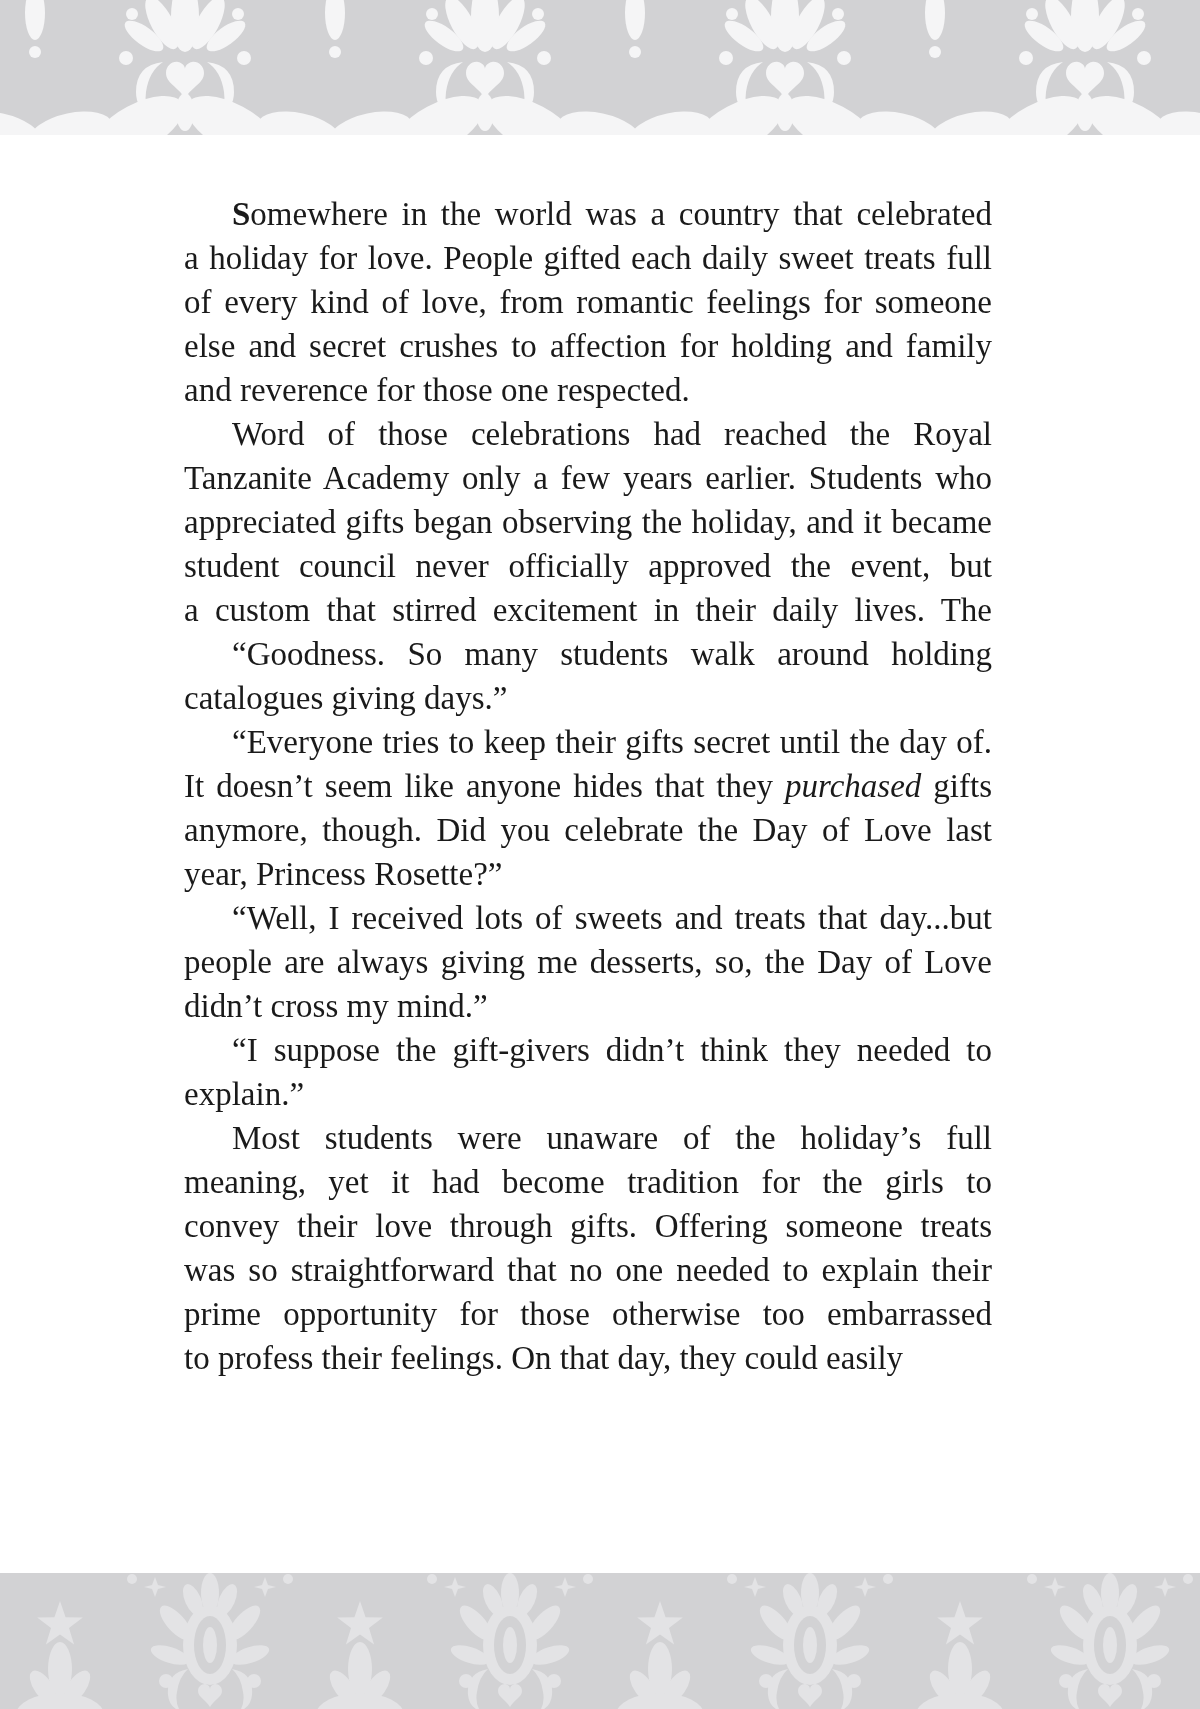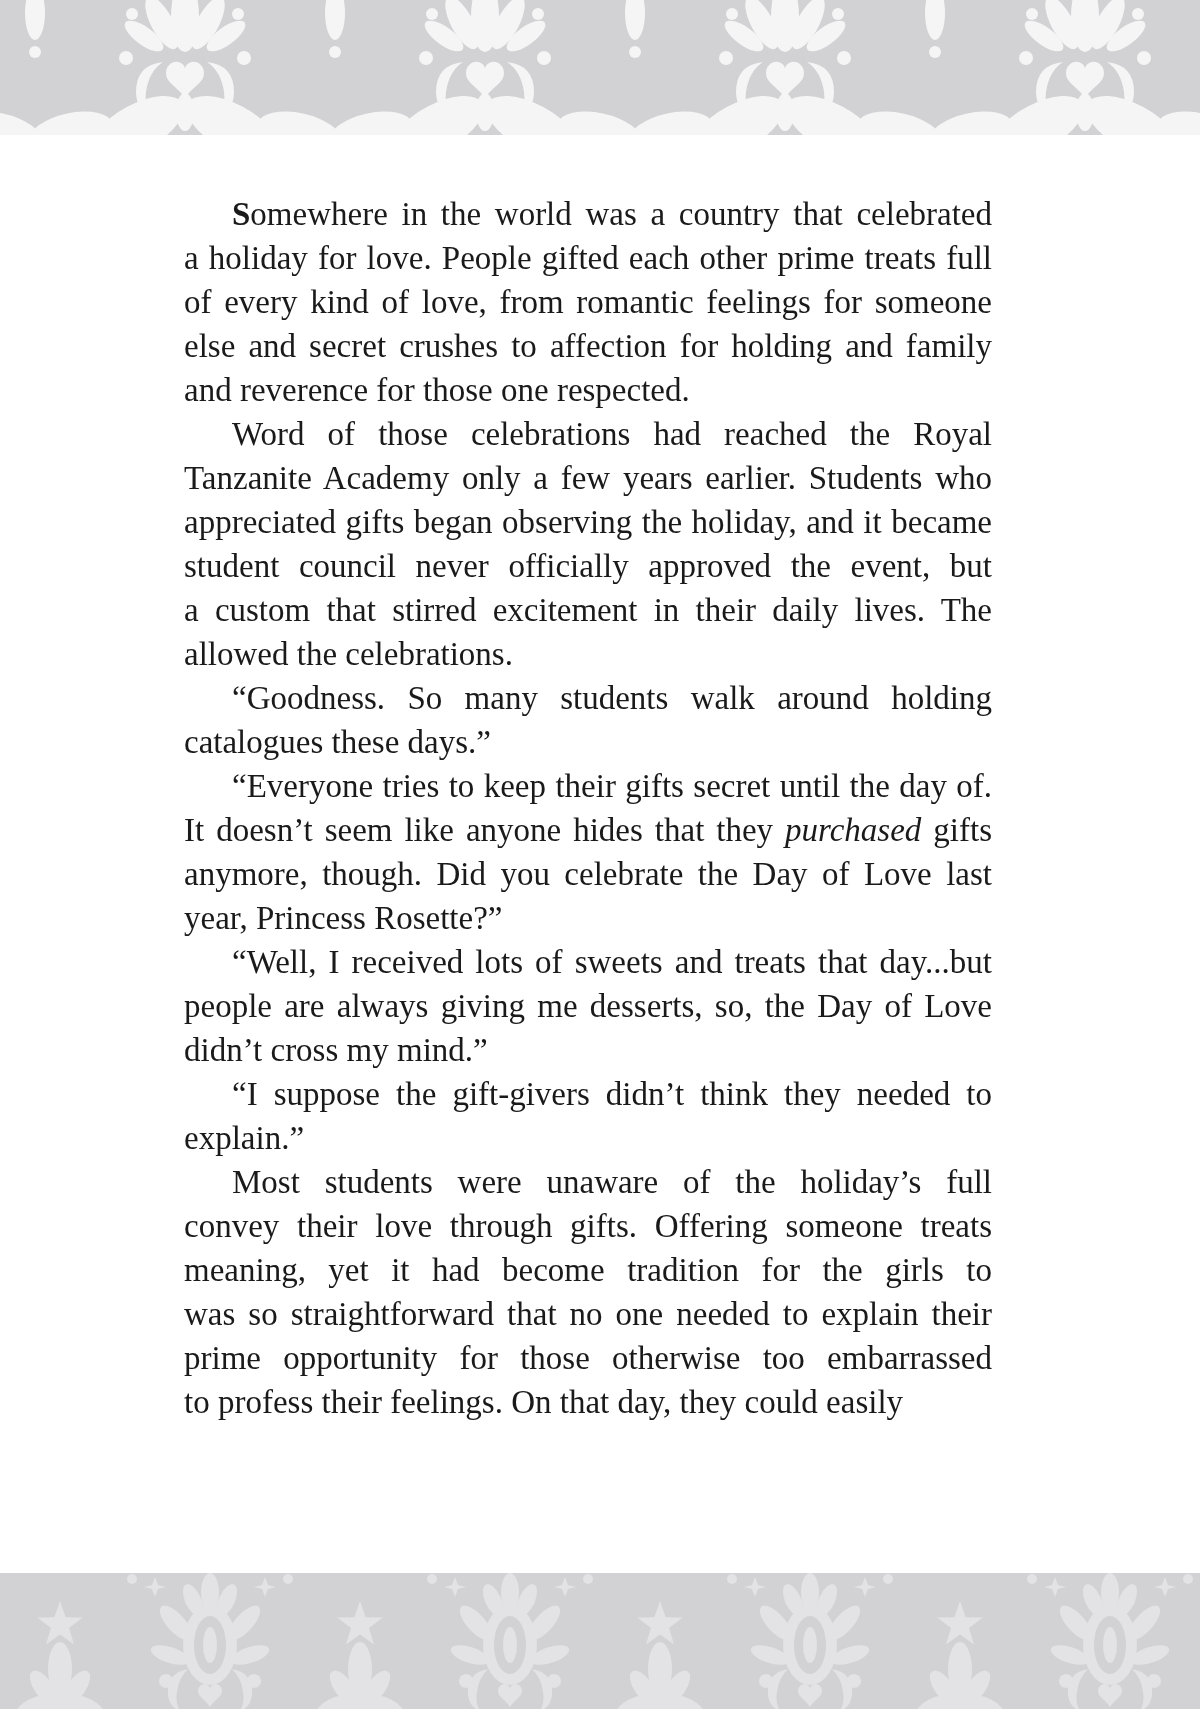--- a/index.html
+++ b/index.html
@@ -78,44 +78,43 @@
           <circle cx="0" cy="52" r="6"></circle>
           <circle cx="300" cy="52" r="6"></circle>
         </g>
       </pattern>
     </defs>
     <rect width="1200" height="135" fill="url(#damaskTop)"></rect>
   </svg>
 
   <div class="text-block" id="text-block">
       <div class="line indent"><span class="bd">S</span><span>omewhere in the world was a country that celebrated</span></div>
-      <div class="line"><span>a holiday for love. People gifted each other prime treats full</span></div>
+      <div class="line"><span>a holiday for love. People gifted each daily sweet treats full</span></div>
       <div class="line"><span>of every kind of love, from romantic feelings for someone</span></div>
       <div class="line"><span>else and secret crushes to affection for holding and family</span></div>
       <div class="line end"><span>and reverence for those one respected.</span></div>
       <div class="line indent"><span>Word of those celebrations had reached the Royal</span></div>
       <div class="line"><span>Tanzanite Academy only a few years earlier. Students who</span></div>
       <div class="line"><span>appreciated gifts began observing the holiday, and it became</span></div>
       <div class="line"><span>student council never officially approved the event, but</span></div>
       <div class="line"><span>a custom that stirred excitement in their daily lives. The</span></div>
-      <div class="line end"><span>allowed the celebrations.</span></div>
       <div class="line indent"><span>“Goodness. So many students walk around holding</span></div>
-      <div class="line end"><span>catalogues these days.”</span></div>
+      <div class="line end"><span>catalogues giving days.”</span></div>
       <div class="line indent"><span>“Everyone tries to keep their gifts secret until the day of.</span></div>
       <div class="line"><span>It doesn’t seem like anyone hides that they </span><span class="it">purchased</span><span> gifts</span></div>
       <div class="line"><span>anymore, though. Did you celebrate the Day of Love last</span></div>
       <div class="line end"><span>year, Princess Rosette?”</span></div>
       <div class="line indent"><span>“Well, I received lots of sweets and treats that day...but</span></div>
       <div class="line"><span>people are always giving me desserts, so, the Day of Love</span></div>
       <div class="line end"><span>didn’t cross my mind.”</span></div>
       <div class="line indent"><span>“I suppose the gift-givers didn’t think they needed to</span></div>
       <div class="line end"><span>explain.”</span></div>
       <div class="line indent"><span>Most students were unaware of the holiday’s full</span></div>
+      <div class="line"><span>meaning, yet it had become tradition for the girls to</span></div>
       <div class="line"><span>convey their love through gifts. Offering someone treats</span></div>
-      <div class="line"><span>meaning, yet it had become tradition for the girls to</span></div>
       <div class="line"><span>was so straightforward that no one needed to explain their</span></div>
       <div class="line"><span>prime opportunity for those otherwise too embarrassed</span></div>
       <div class="line end"><span>to profess their feelings. On that day, they could easily</span></div>
     </div>
 
   <svg class="band band-bottom" width="1200" height="136" viewBox="0 0 1200 136" xmlns="http://www.w3.org/2000/svg" aria-hidden="true">
     <defs>
       <pattern id="damaskBottom" width="300" height="136" x="60" patternUnits="userSpaceOnUse">
         <rect class="band-bg" width="300" height="136"></rect>
         <g class="motif-bottom">

